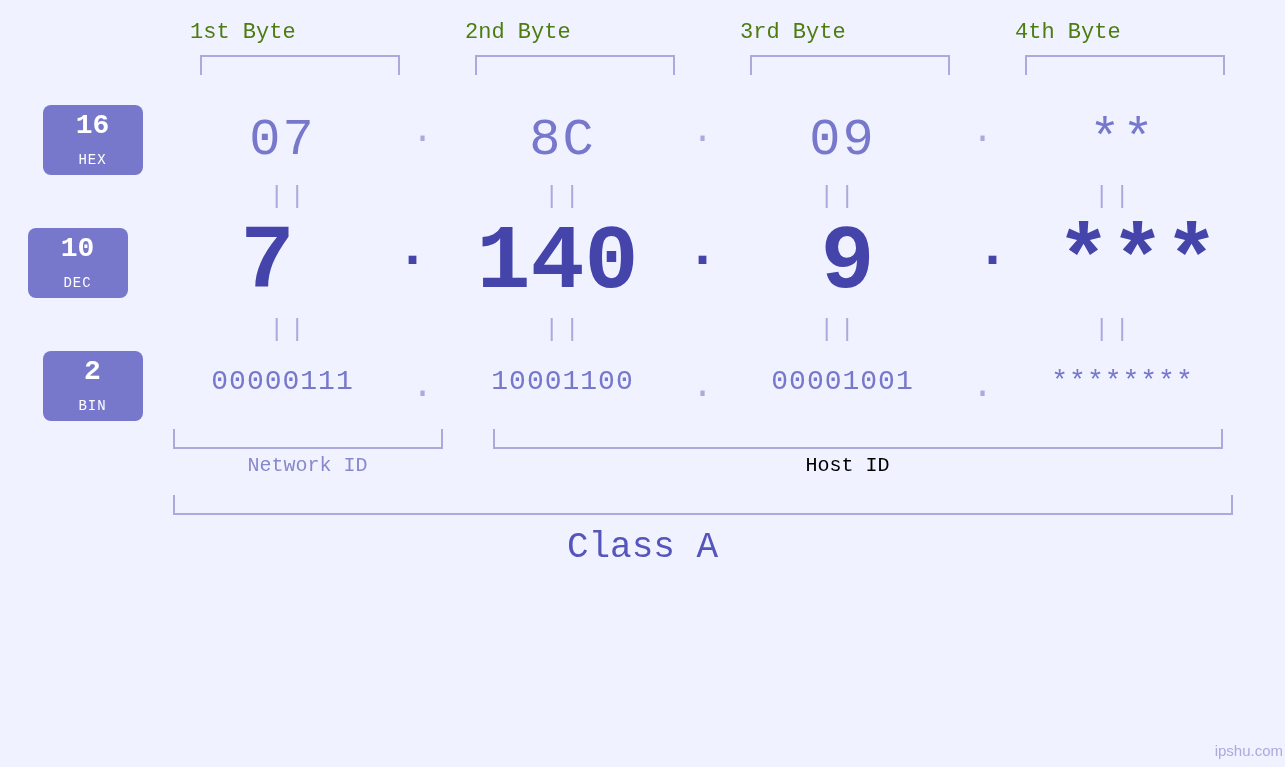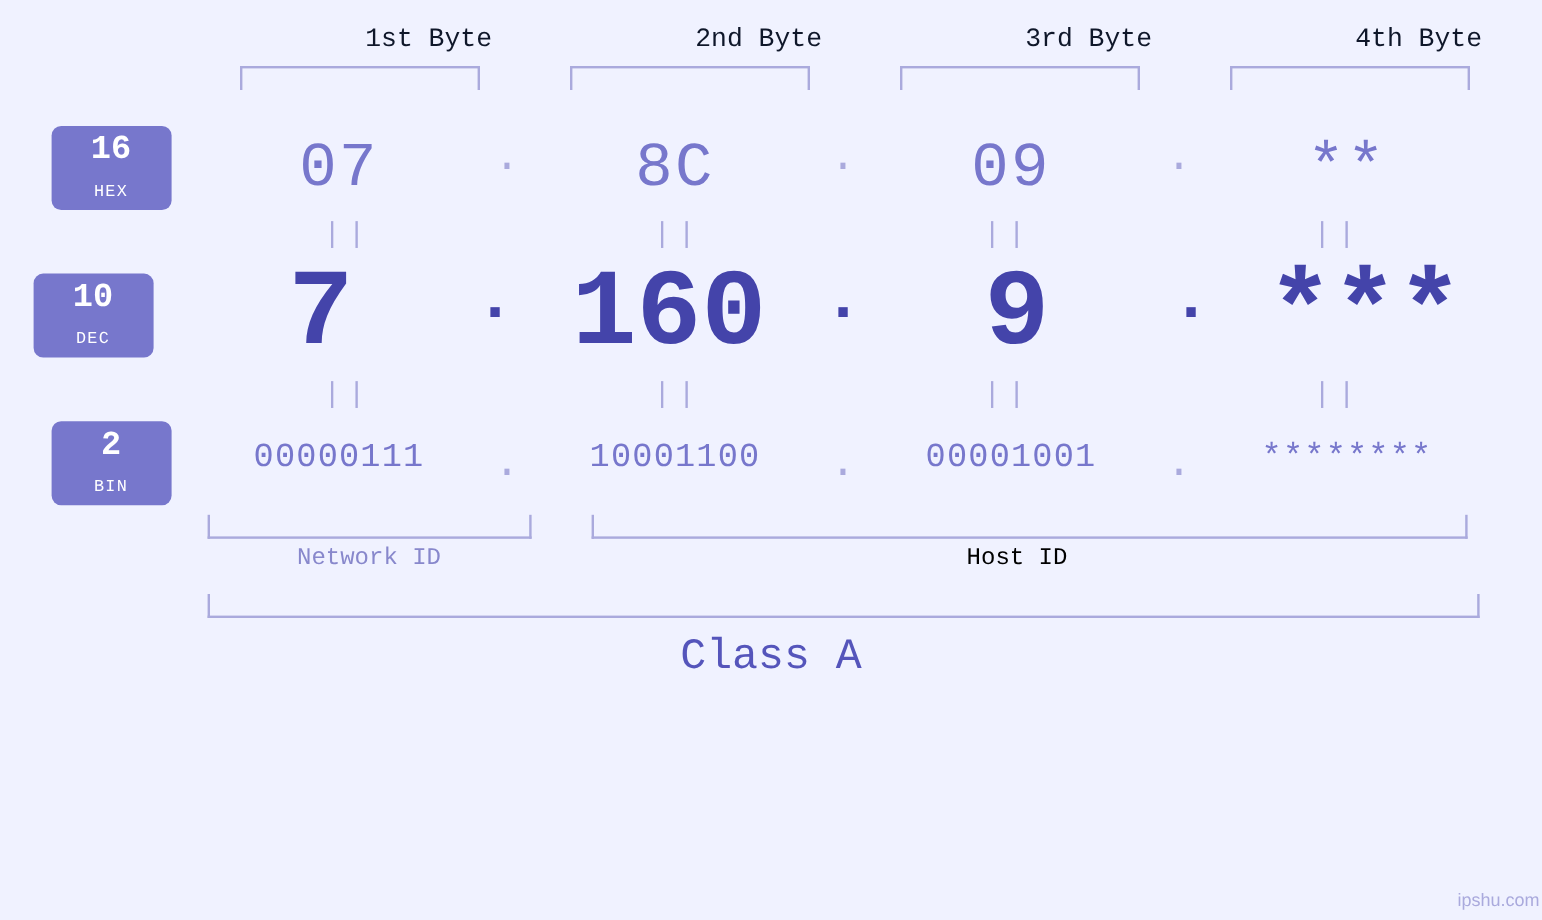--- a/index.html
+++ b/index.html
@@ -26,25 +26,25 @@
     
     .byte-headers {
       display: flex;
       margin-left: 140px;
       width: 1100px;
       justify-content: space-around;
       margin-bottom: 10px;
     }
 
     .byte-header {
-      color: #0f172a;
+      color: #4d7c0f;
       font-size: 22px;
       font-family: 'Courier New', Courier, monospace;
       width: 220px;
-      text-align: right;
+      text-align: left;
     }
 
     
     .top-bracket {
       display: flex;
       margin-left: 140px;
       width: 1100px;
       justify-content: space-around;
       margin-bottom: 30px;
     }
@@ -226,21 +226,21 @@
   </div>
 
   <div class="row-group">
     <div class="row-label">
       <span class="base-number">10</span>
       <span class="base-text">DEC</span>
     </div>
     <div class="row-content">
       <div class="byte-cell"><span class="dec-value">7</span></div>
       <div class="dot-cell dec-separator" style="font-size:55px;color:#4444aa;font-weight:bold;">.</div>
-      <div class="byte-cell"><span class="dec-value">160</span></div>
+      <div class="byte-cell"><span class="dec-value">140</span></div>
       <div class="dot-cell dec-separator" style="font-size:55px;color:#4444aa;font-weight:bold;">.</div>
       <div class="byte-cell"><span class="dec-value">9</span></div>
       <div class="dot-cell dec-separator" style="font-size:55px;color:#4444aa;font-weight:bold;">.</div>
       <div class="byte-cell"><span class="dec-value">***</span></div>
     </div>
   </div>
 
   <div class="equals-row">
     <div class="equals-sign">||</div>
     <div class="equals-sign">||</div>

